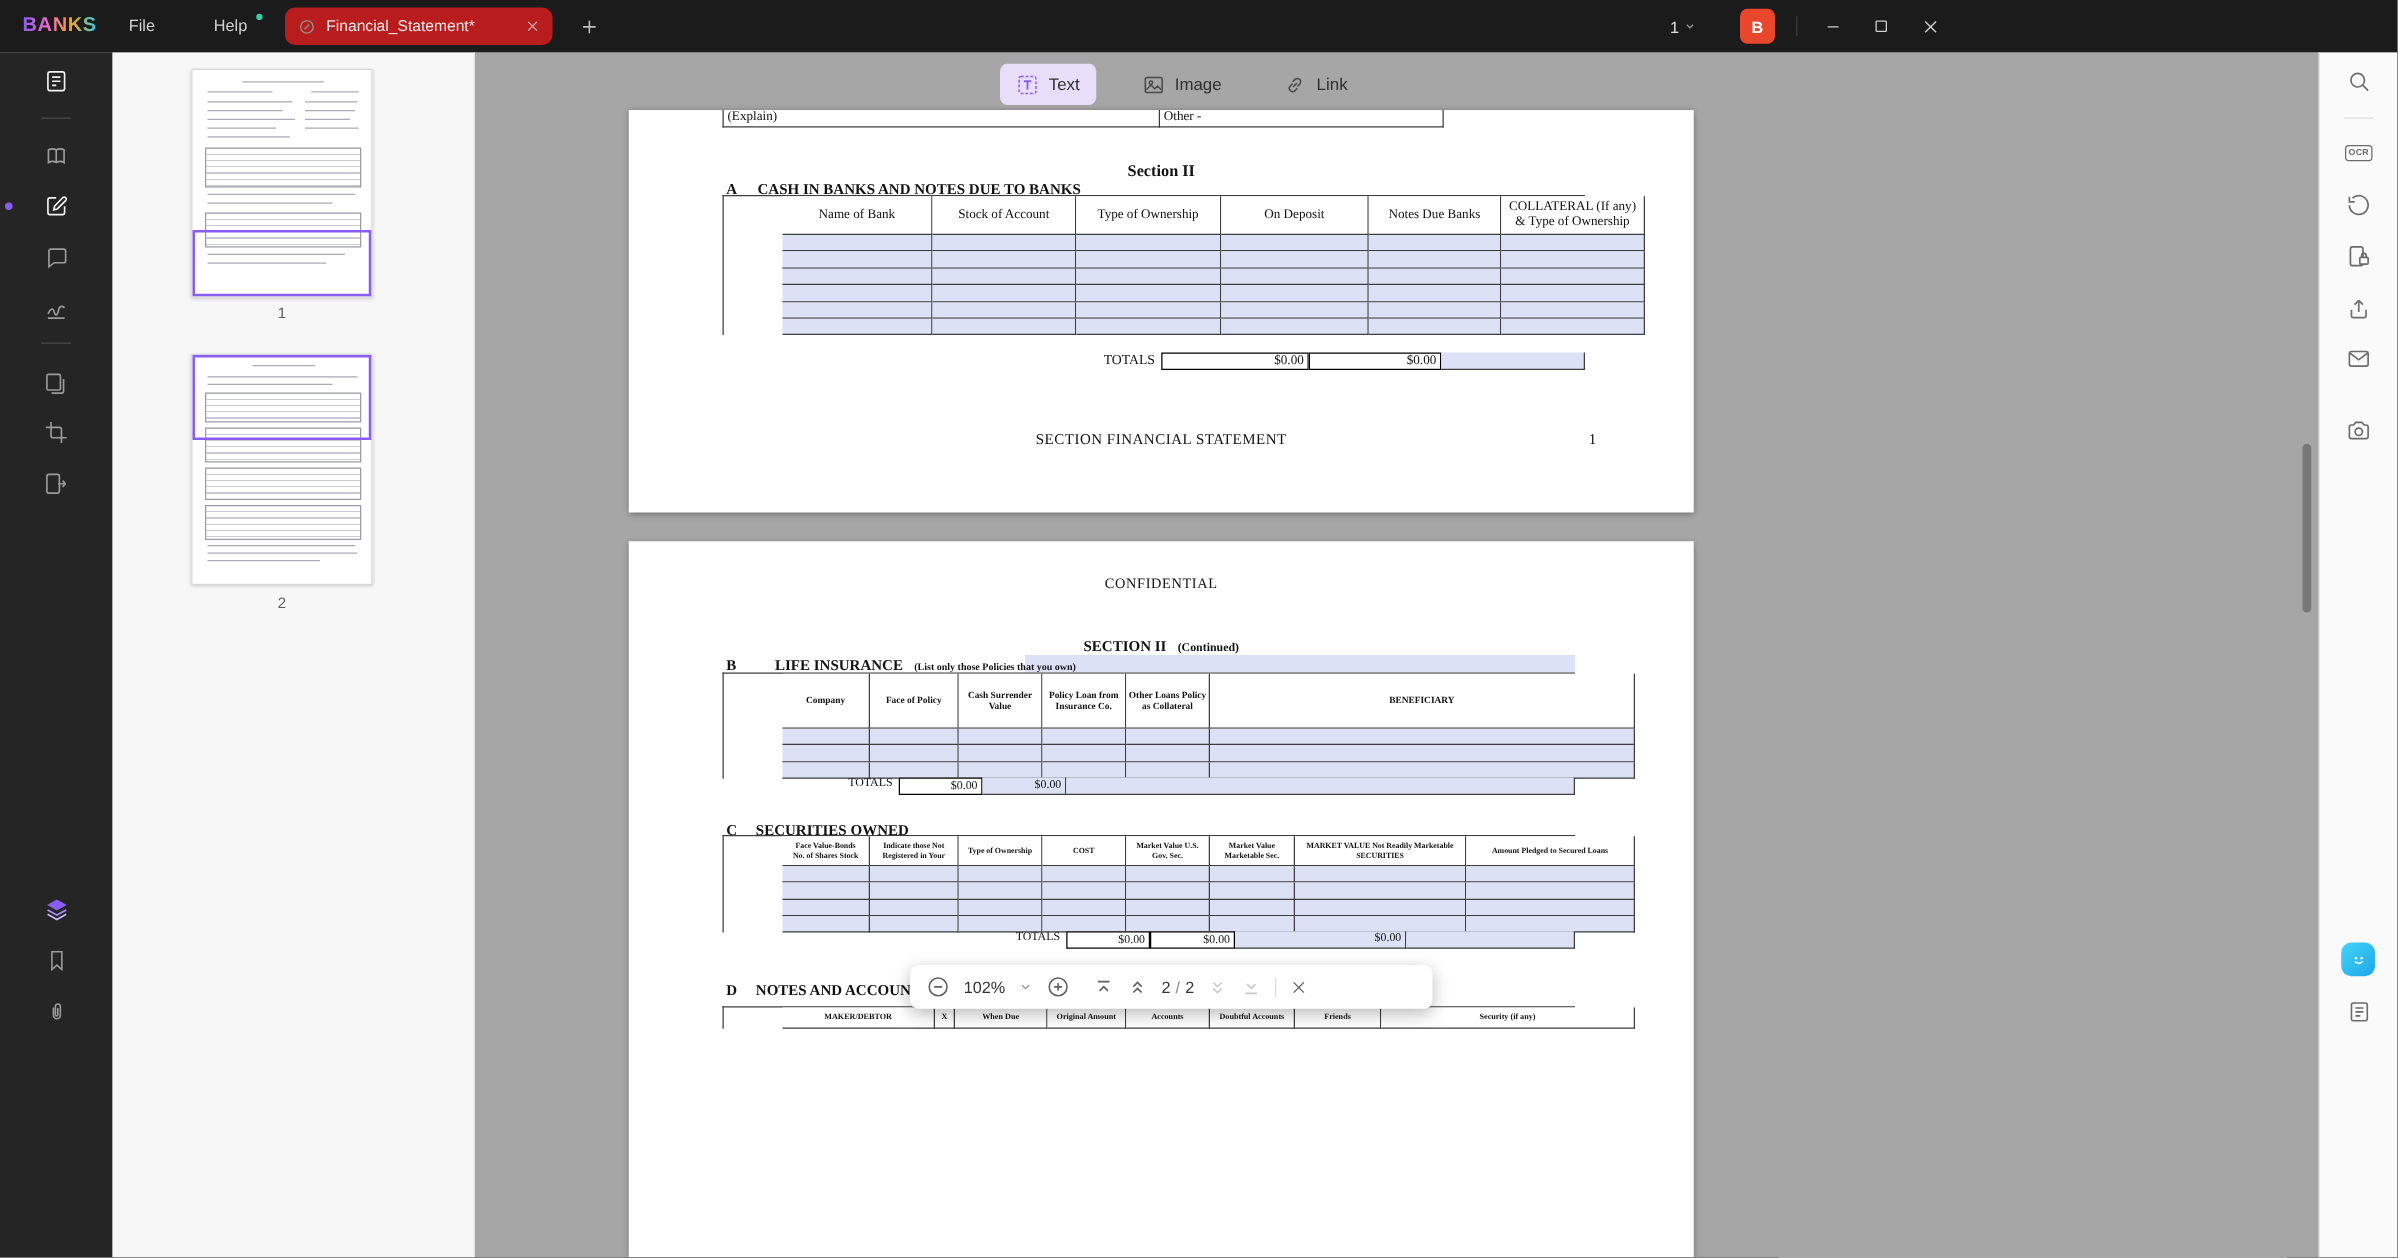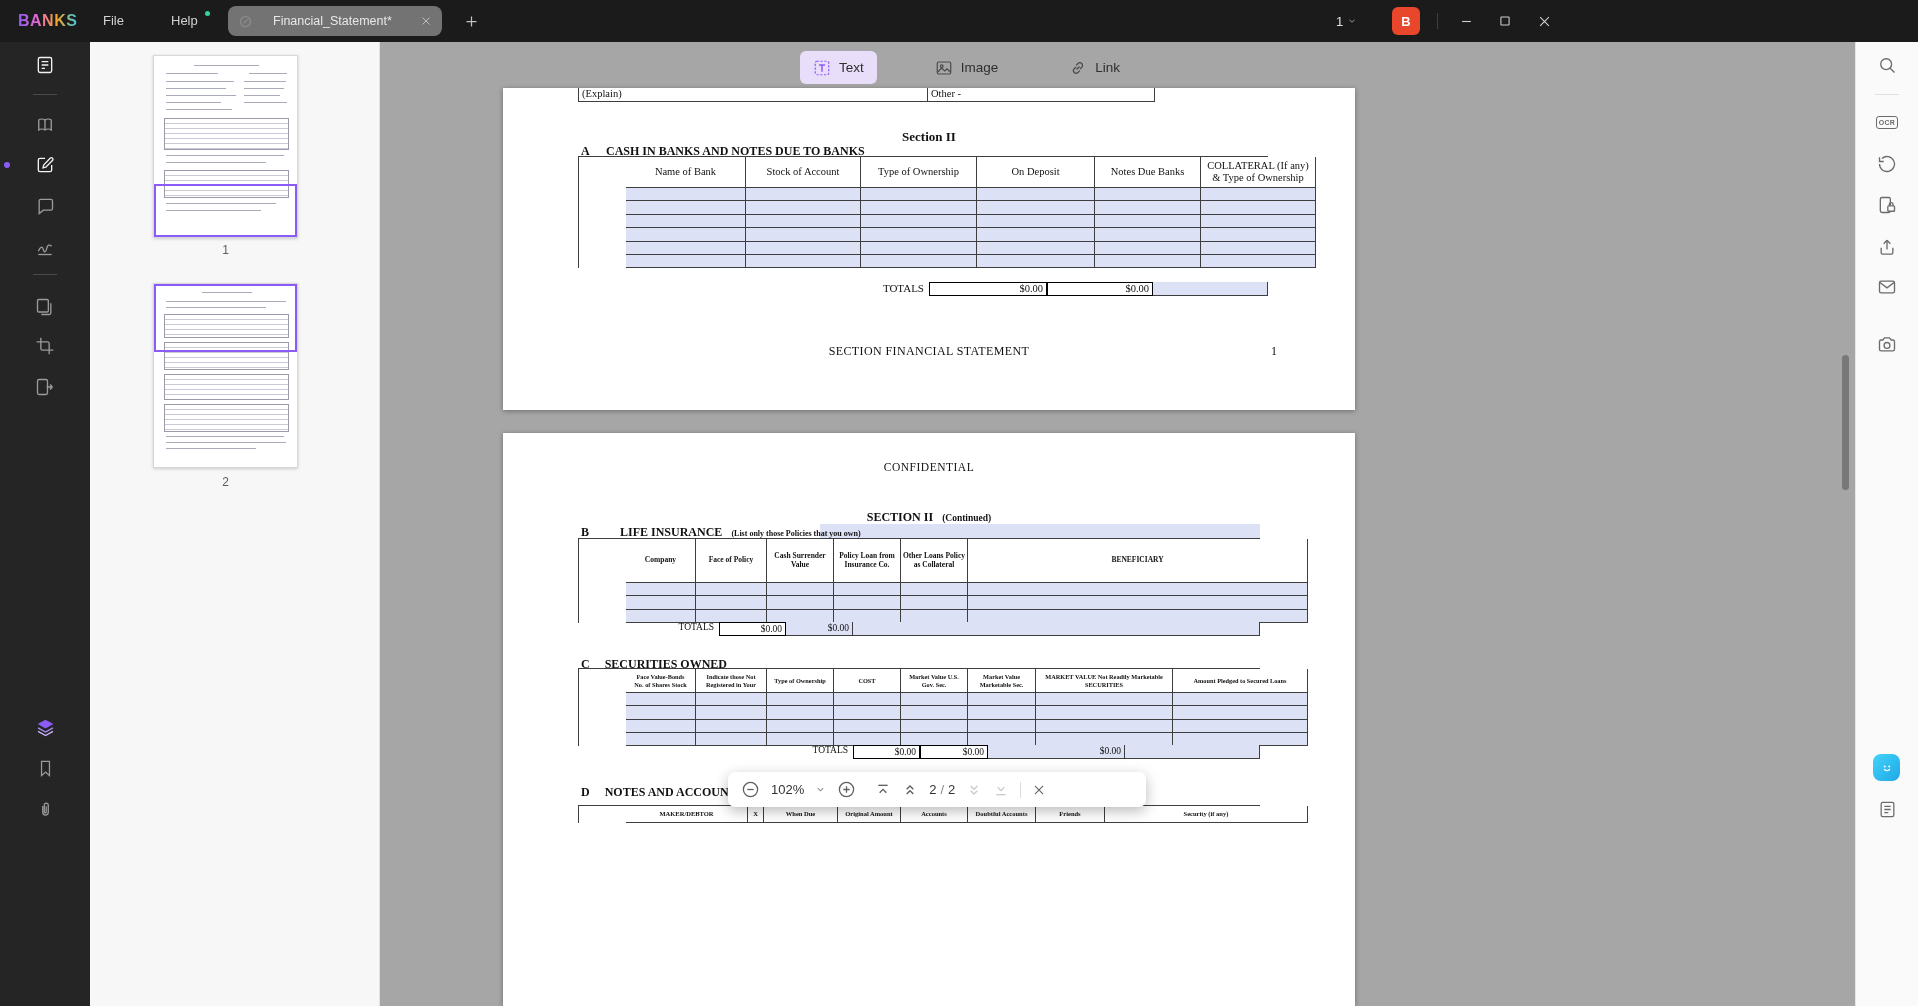--- a/index.html
+++ b/index.html
@@ -3,21 +3,21 @@
 <meta charset="utf-8">
 <style>
   html,body{margin:0;padding:0;background:#555;}
   .app{position:relative;width:1918px;height:1006px;overflow:hidden;font-family:"Liberation Sans",sans-serif;background:#a6a6a6;}
   
   .titlebar{position:absolute;left:0;top:0;width:1918px;height:42px;background:#1b1b1b;}
   .logo{position:absolute;left:18px;top:0;height:42px;line-height:42px;font-size:16px;font-weight:800;letter-spacing:.5px;
         background:linear-gradient(90deg,#8a5cf5,#e66ad2,#f5a623,#35c8e8);-webkit-background-clip:text;background-clip:text;color:transparent;}
   .menu{position:absolute;top:0;height:42px;line-height:42px;font-size:13px;color:#d2d2d2;cursor:default;}
   .help-dot{position:absolute;left:205px;top:11px;width:5px;height:5px;border-radius:50%;background:#2fd3a6;}
-  .tab{position:absolute;left:228px;top:6px;width:214px;height:30px;background:#737373;border-radius:8px;display:flex;align-items:center;padding:0 10px;box-sizing:border-box;gap:20px;}
+  .tab{position:absolute;left:228px;top:6px;width:214px;height:30px;background:#b91c1c;border-radius:8px;display:flex;align-items:center;padding:0 10px;box-sizing:border-box;gap:8px;}
   .tab-title{font-size:12.5px;color:#e8e8e8;white-space:nowrap;overflow:hidden;flex:1;}
   .icon{display:inline-flex;align-items:center;justify-content:center;}
   .newtab{position:absolute;left:459px;top:9px;width:24px;height:24px;color:#c0c0c0;display:flex;align-items:center;justify-content:center;}
   .wincount{position:absolute;left:1336px;top:0;height:42px;display:flex;align-items:center;gap:4px;color:#e0e0e0;font-size:13px;}
   .avatar{position:absolute;left:1392px;top:7px;width:28px;height:28px;border-radius:6px;background:#e8472b;color:#fff;font-size:13px;font-weight:bold;display:flex;align-items:center;justify-content:center;}
   .tb-div{position:absolute;left:1437px;top:13px;width:1px;height:16px;background:#3f3f3f;}
   .winbtn{position:absolute;top:5px;width:32px;height:32px;display:flex;align-items:center;justify-content:center;color:#cfcfcf;}
   
   .leftrail{position:absolute;left:0;top:42px;width:90px;height:964px;background:#252525;}
   .lr-ic{position:absolute;left:33px;width:24px;height:24px;color:#9b9b9b;display:flex;align-items:center;justify-content:center;}
@@ -26,21 +26,21 @@
   .mode-dot{position:absolute;left:4px;width:6px;height:6px;border-radius:50%;background:#8a5cf5;}
   
   .thumbpanel{position:absolute;left:90px;top:42px;width:290px;height:964px;background:#f7f7f8;border-right:1px solid #e2e2e2;box-sizing:border-box;}
   .thumb{position:absolute;left:63px;width:145px;background:#fff;border:1px solid #d8d8d8;box-shadow:0 1px 3px rgba(0,0,0,.18);box-sizing:border-box;}
   .tl{position:absolute;height:1px;background:#aaabb8;}
   .tb{position:absolute;border:1px solid #9a9aa8;background:repeating-linear-gradient(180deg,rgba(0,0,0,0) 0 4px,#c9cad6 4px 5px);}
   .viewport{position:absolute;left:0;width:100%;border:2px solid #8a5cf5;box-sizing:border-box;}
   .thumb-label{position:absolute;left:63px;width:145px;text-align:center;font-size:12px;color:#5d5d5d;}
   
   .main{position:absolute;left:380px;top:42px;width:1475px;height:964px;background:#a6a6a6;overflow:hidden;}
-  .edit-toolbar{position:absolute;left:420px;top:9px;display:flex;gap:45px;align-items:center;}
+  .edit-toolbar{position:absolute;left:420px;top:9px;display:flex;gap:24px;align-items:center;}
   .etb{display:flex;align-items:center;gap:8px;height:33px;padding:0 13px;border:none;border-radius:6px;background:transparent;font-family:"Liberation Sans",sans-serif;font-size:13.5px;color:#2f2f2f;}
   .etb.active{background:#e9defa;}
   .page{position:absolute;left:123px;width:852px;background:#fff;box-shadow:0 1px 5px rgba(0,0,0,.35);font-family:"Liberation Serif",serif;color:#111;}
   .p1{top:46px;height:322px;}
   .p2{top:391px;height:573px;overflow:hidden;}
   .center{position:absolute;left:0;width:100%;text-align:center;}
   .bold{font-weight:bold;}
   .ftable{position:absolute;display:grid;border-top:1px solid #3e3e3e;border-left:1px solid #3e3e3e;background:#fff;box-sizing:border-box;font-family:"Liberation Serif",serif;padding-left:47px;}
   .ftable > div{border-right:1px solid #3e3e3e;border-bottom:1px solid #3e3e3e;box-sizing:border-box;}
   .hc{display:flex;align-items:center;justify-content:center;text-align:center;white-space:pre-line;line-height:1.15;background:#fff;}

